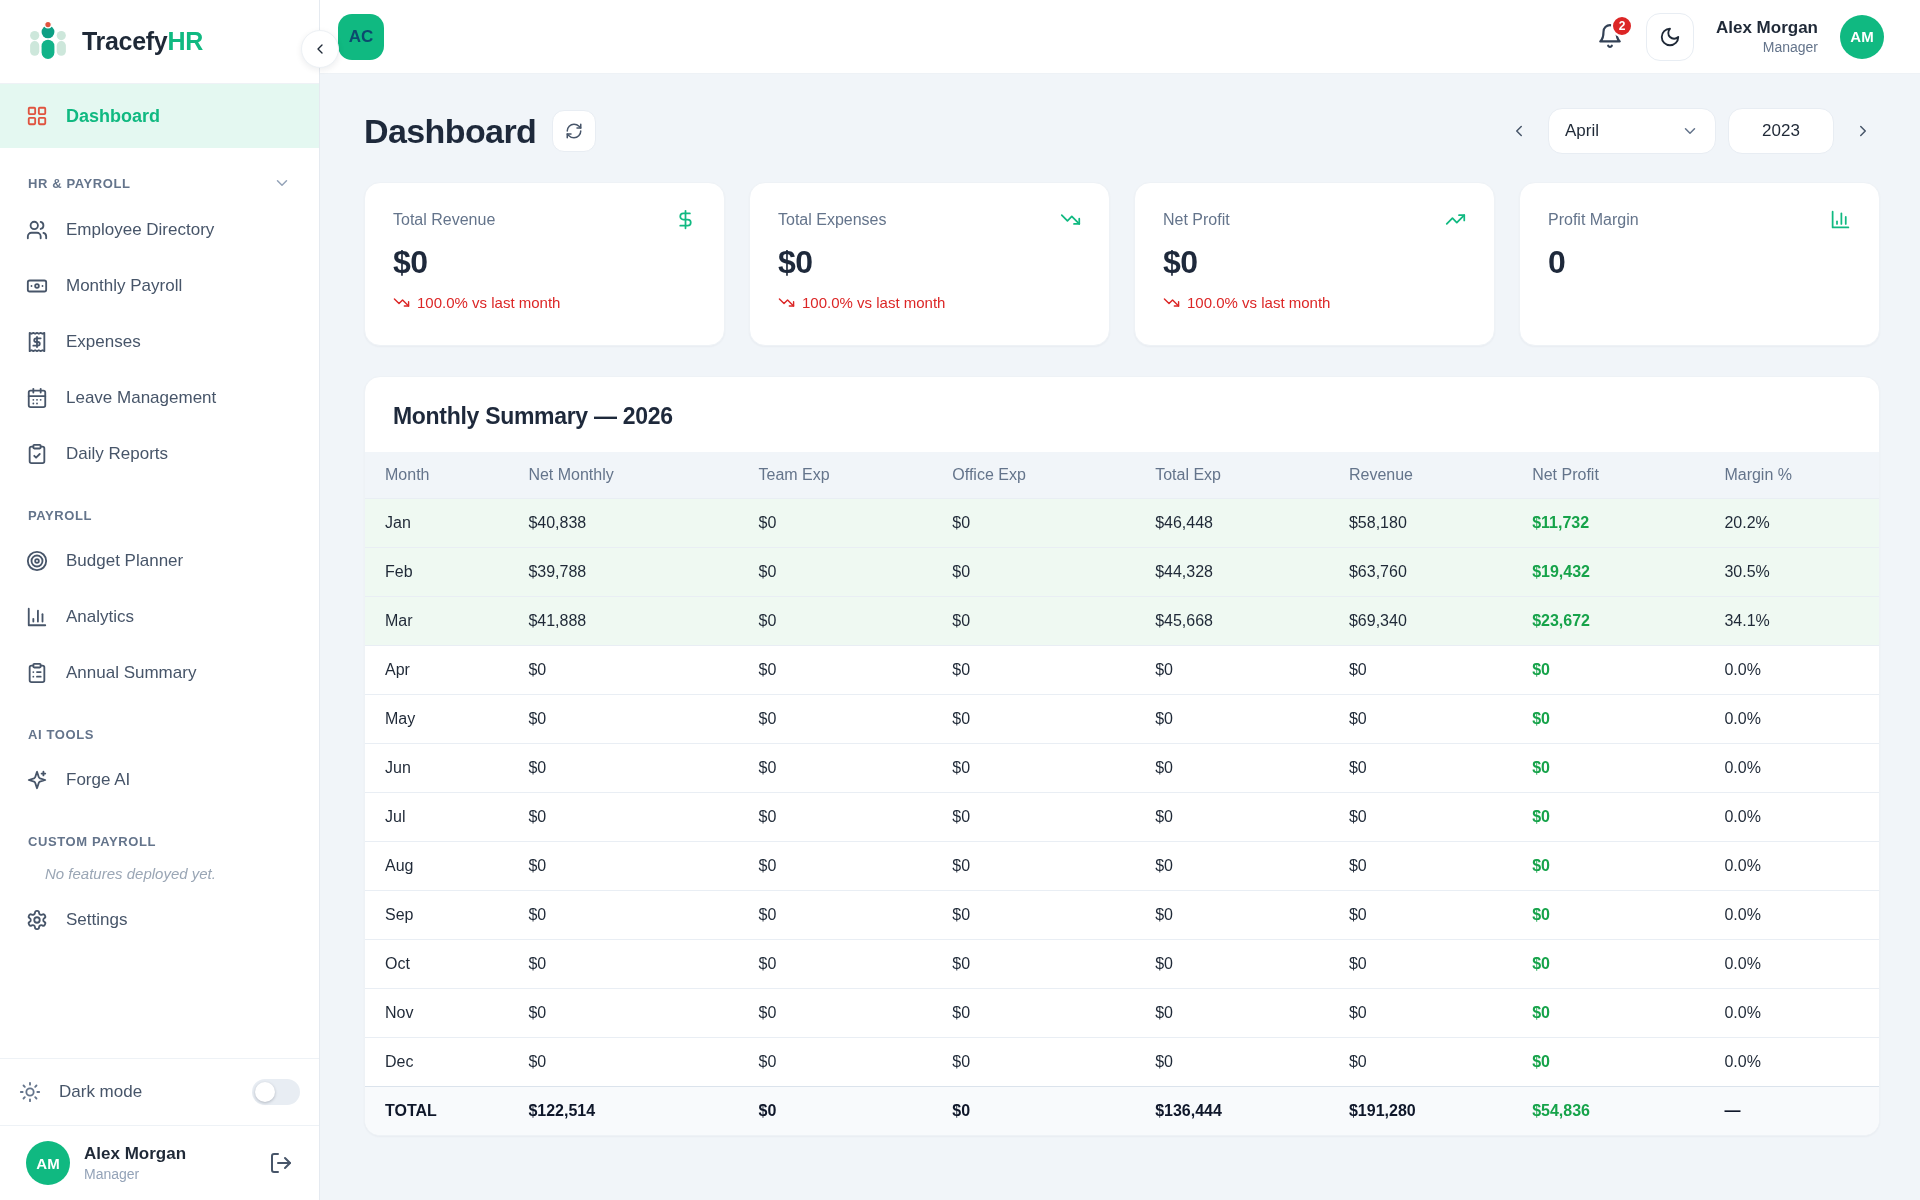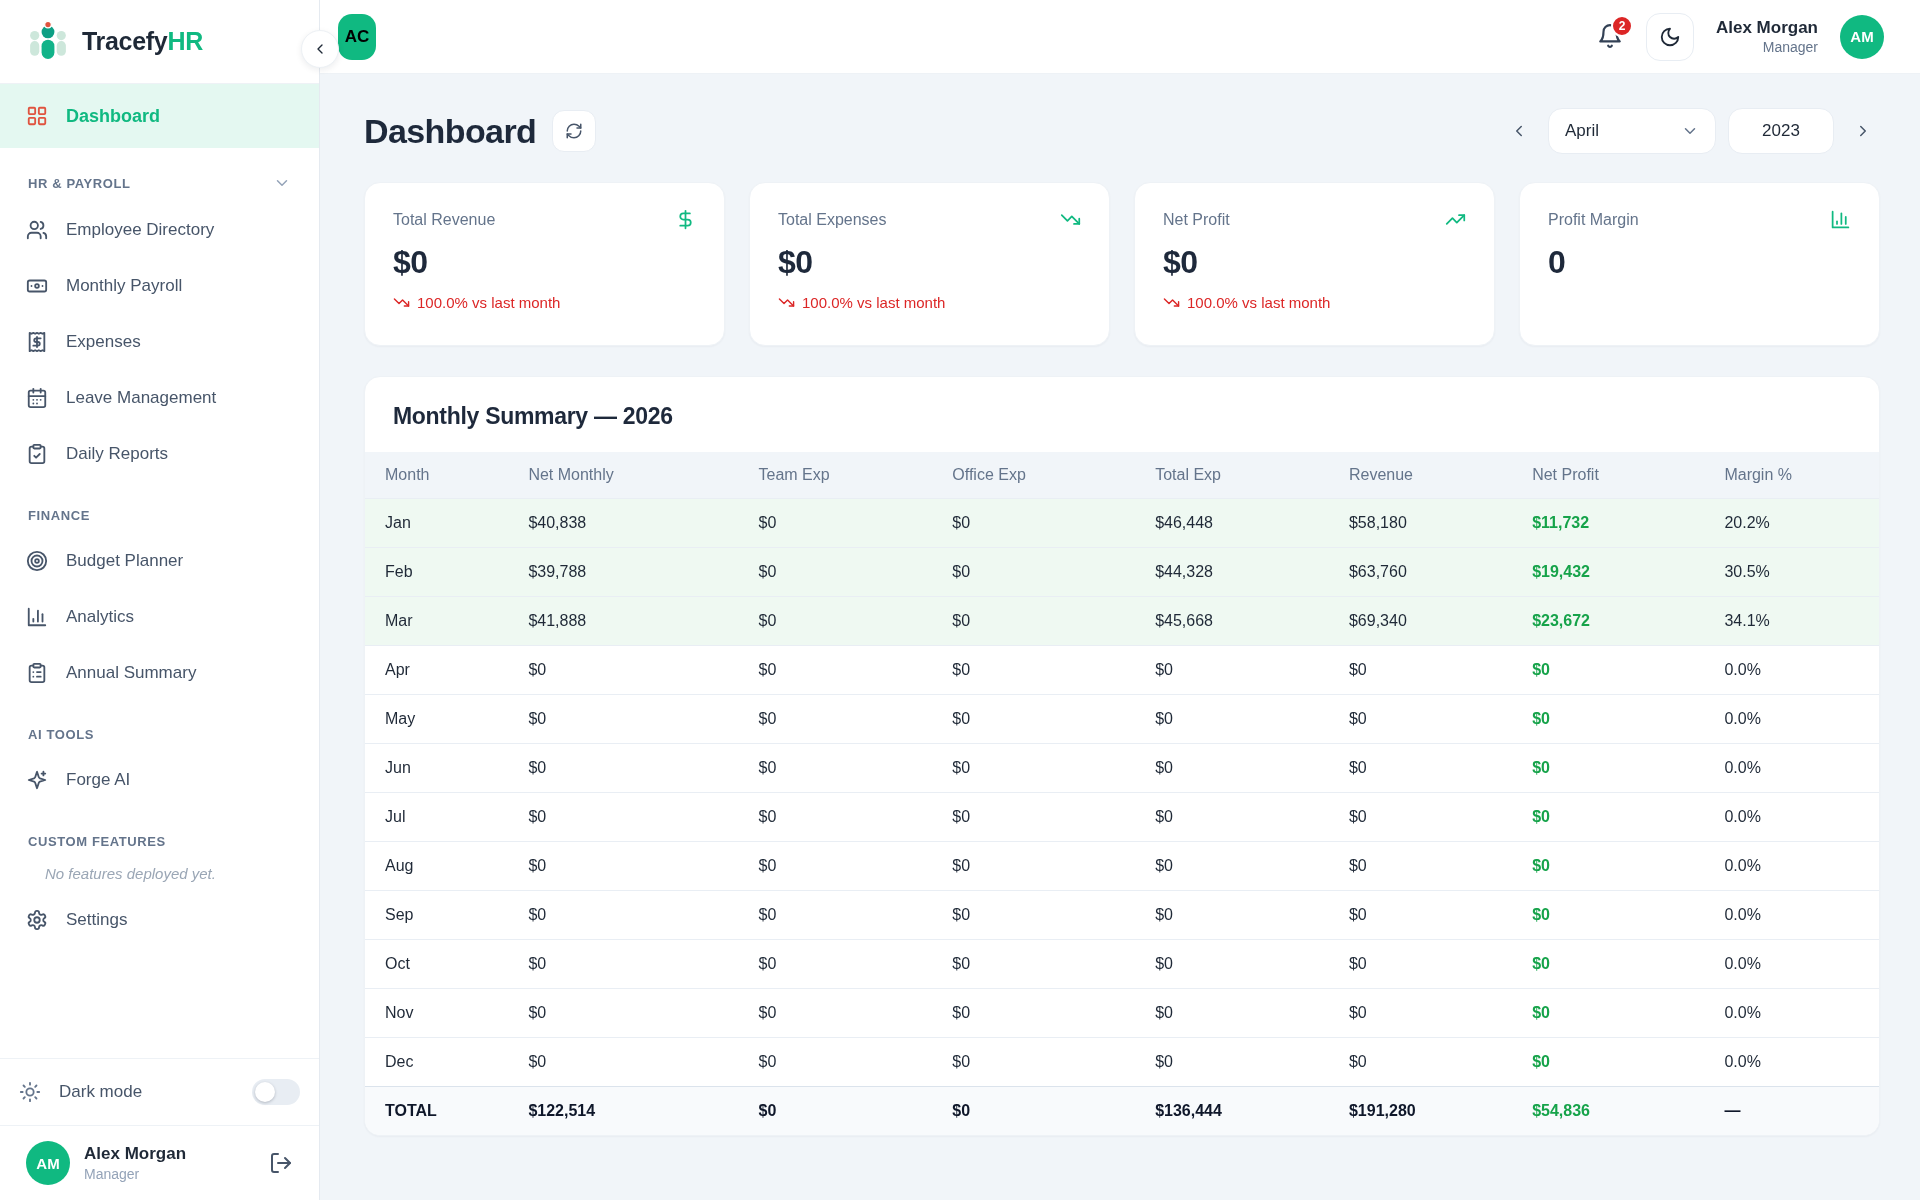--- a/index.html
+++ b/index.html
@@ -33,21 +33,21 @@
   .user-meta .urole { font-size:14px; color:#94a3b8; margin-top:2px; }
   .logout-btn { margin-left:auto; color:#475569; width:24px; height:24px; cursor:pointer; background:none; border:none; }
   .logout-btn .icon { width:24px; height:24px; }
 
   .collapse-btn { position:absolute; left:301px; top:30px; width:38px; height:38px; border-radius:50%; background:#fff; border:1px solid #edf1f5; box-shadow:0 2px 6px rgba(15,23,42,.08); display:flex; align-items:center; justify-content:center; cursor:pointer; z-index:20; color:#1f2937; }
   .collapse-btn .icon { width:16px; height:16px; }
 
   
   .main { flex:1; display:flex; flex-direction:column; min-width:0; }
   .topbar { height:74px; background:#fff; border-bottom:1px solid #eef2f6; display:flex; align-items:center; padding:0 36px 0 18px; }
-  .ws-badge { width:38px; height:46px; border-radius:14px; background:#10b981; color:#000000; font-size:17px; font-weight:700; display:flex; align-items:center; justify-content:center; border:none; cursor:pointer; }
+  .ws-badge { width:46px; height:46px; border-radius:14px; background:#10b981; color:#0c4a6e; font-size:17px; font-weight:700; display:flex; align-items:center; justify-content:center; border:none; cursor:pointer; }
   .topbar-right { margin-left:auto; display:flex; align-items:center; gap:22px; }
   .bell-wrap { position:relative; width:28px; height:28px; color:#334155; cursor:pointer; background:none; border:none; }
   .bell-wrap .icon { width:26px; height:26px; }
   .bell-badge { position:absolute; top:-8px; right:-9px; min-width:22px; height:22px; border-radius:11px; background:#dc2626; border:2px solid #fff; color:#fff; font-size:12px; font-weight:700; display:flex; align-items:center; justify-content:center; padding:0 4px; }
   .theme-btn { width:48px; height:48px; border-radius:14px; background:#fff; border:1px solid #e8edf3; display:flex; align-items:center; justify-content:center; color:#1f2937; cursor:pointer; }
   .theme-btn .icon { width:22px; height:22px; }
   .tb-user { text-align:right; }
   .tb-user .uname { font-size:17px; font-weight:700; color:#1f2937; }
   .tb-user .urole { font-size:14px; color:#64748b; margin-top:1px; }
 
@@ -176,21 +176,21 @@
           <span class="icon">
             <svg viewBox="0 0 24 24">
               <rect x="8" y="2" width="8" height="4" rx="1"></rect>
               <path d="M16 4h2a2 2 0 0 1 2 2v14a2 2 0 0 1-2 2H6a2 2 0 0 1-2-2V6a2 2 0 0 1 2-2h2"></path>
               <path d="m9 14 2 2 4-4"></path>
             </svg>
           </span>
           <span class="nav-item-label">Daily Reports</span>
         </div>
         <div class="nav-section-label">
-          <span>FINANCE</span>
+          <span>PAYROLL</span>
         </div>
         <div class="nav-item">
           <span class="icon">
             <svg viewBox="0 0 24 24">
               <circle cx="12" cy="12" r="10"></circle>
               <circle cx="12" cy="12" r="6"></circle>
               <circle cx="12" cy="12" r="2"></circle>
             </svg>
           </span>
           <span class="nav-item-label">Budget Planner</span>
@@ -226,21 +226,21 @@
           <span class="icon">
             <svg viewBox="0 0 24 24">
               <path d="m12 3-1.9 5.8a2 2 0 0 1-1.3 1.3L3 12l5.8 1.9a2 2 0 0 1 1.3 1.3L12 21l1.9-5.8a2 2 0 0 1 1.3-1.3L21 12l-5.8-1.9a2 2 0 0 1-1.3-1.3Z"></path>
               <path d="M19 3v4"></path>
               <path d="M17 5h4"></path>
             </svg>
           </span>
           <span class="nav-item-label">Forge AI</span>
         </div>
         <div class="nav-section-label">
-          <span>CUSTOM FEATURES</span>
+          <span>CUSTOM PAYROLL</span>
         </div>
         <div class="nav-empty">No features deployed yet.</div>
         <div class="nav-item">
           <span class="icon">
             <svg viewBox="0 0 24 24">
               <path d="M12.22 2h-.44a2 2 0 0 0-2 2v.18a2 2 0 0 1-1 1.73l-.43.25a2 2 0 0 1-2 0l-.15-.08a2 2 0 0 0-2.73.73l-.22.38a2 2 0 0 0 .73 2.73l.15.1a2 2 0 0 1 1 1.72v.51a2 2 0 0 1-1 1.74l-.15.09a2 2 0 0 0-.73 2.73l.22.38a2 2 0 0 0 2.73.73l.15-.08a2 2 0 0 1 2 0l.43.25a2 2 0 0 1 1 1.73V20a2 2 0 0 0 2 2h.44a2 2 0 0 0 2-2v-.18a2 2 0 0 1 1-1.73l.43-.25a2 2 0 0 1 2 0l.15.08a2 2 0 0 0 2.73-.73l.22-.39a2 2 0 0 0-.73-2.73l-.15-.08a2 2 0 0 1-1-1.74v-.5a2 2 0 0 1 1-1.74l.15-.09a2 2 0 0 0 .73-2.73l-.22-.38a2 2 0 0 0-2.73-.73l-.15.08a2 2 0 0 1-2 0l-.43-.25a2 2 0 0 1-1-1.73V4a2 2 0 0 0-2-2z"></path>
               <circle cx="12" cy="12" r="3"></circle>
             </svg>
           </span>
           <span class="nav-item-label">Settings</span>

